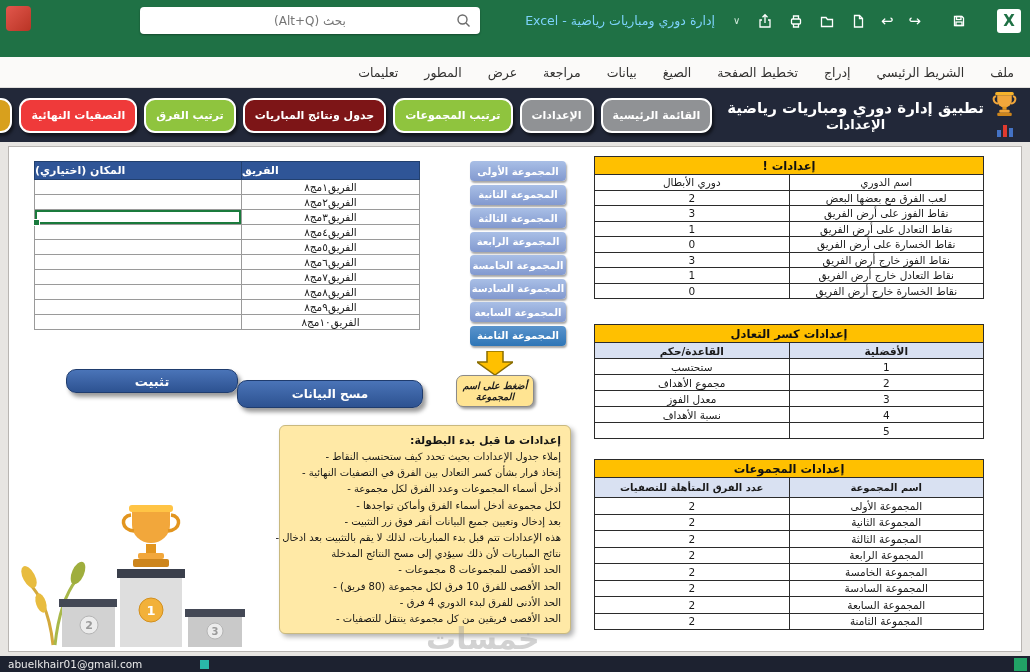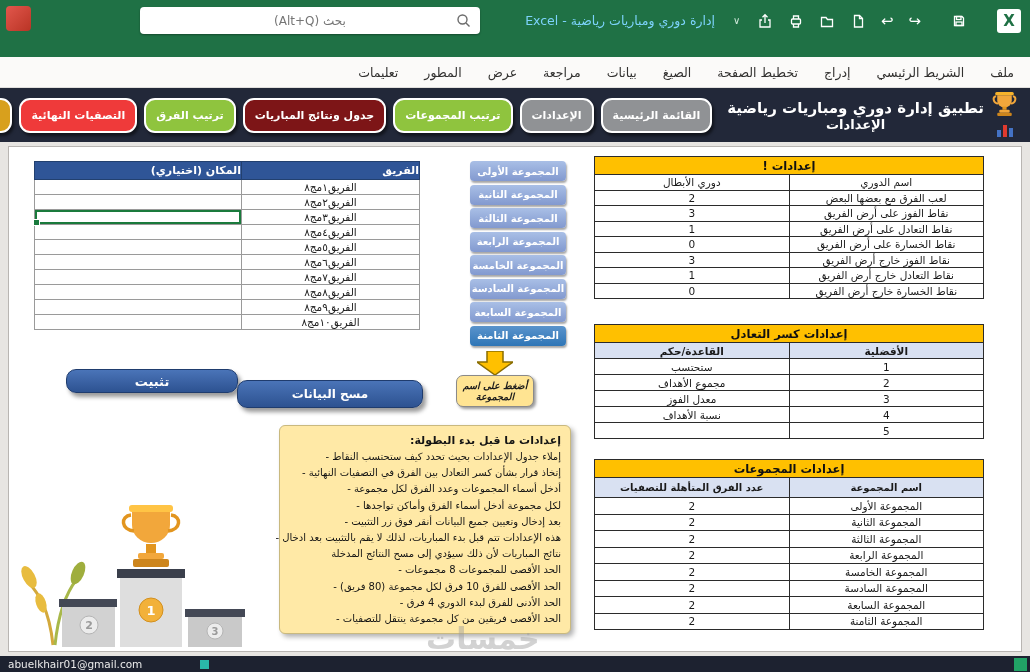--- a/index.html
+++ b/index.html
@@ -51,21 +51,21 @@
   .nav-btn.gold   { background:#d8a01d; }
 
   
   .content { position:absolute; top:146px; left:8px; right:8px; height:506px; background:#fff;
              border:1px solid #b8b5b2; overflow:hidden; }
 
   
   .teams-table { position:absolute; top:14px; left:25px; width:385px; border-collapse:collapse;
                  table-layout:fixed; direction:rtl; font-size:10.5px; }
   .teams-table th { background:#2f5597; color:#fff; border:1px solid #22406f; height:18px;
-                    font-weight:bold; font-size:11px; text-align:right; }
+                    font-weight:bold; font-size:11px; text-align:left; }
   .th-team  { width:178px; }
   .th-place { width:207px; }
   .teams-table td { border:1px solid #9a9a9a; height:15px; text-align:center; background:#fff; color:#222; padding:0; }
   .place-cell.selected { position:relative; box-shadow:inset 0 0 0 2px #1a7a3c; }
   .place-cell.selected::after { content:""; position:absolute; left:-2px; bottom:-2px; width:5px; height:5px;
                                 background:#1a7a3c; border:1px solid #fff; }
 
   
   .group-col { position:absolute; top:14px; right:455px; width:96px; display:flex; flex-direction:column; gap:3.5px; }
   .group-btn { height:20px; border-radius:4px; background:linear-gradient(180deg,#a9bfe6,#8299cf);

